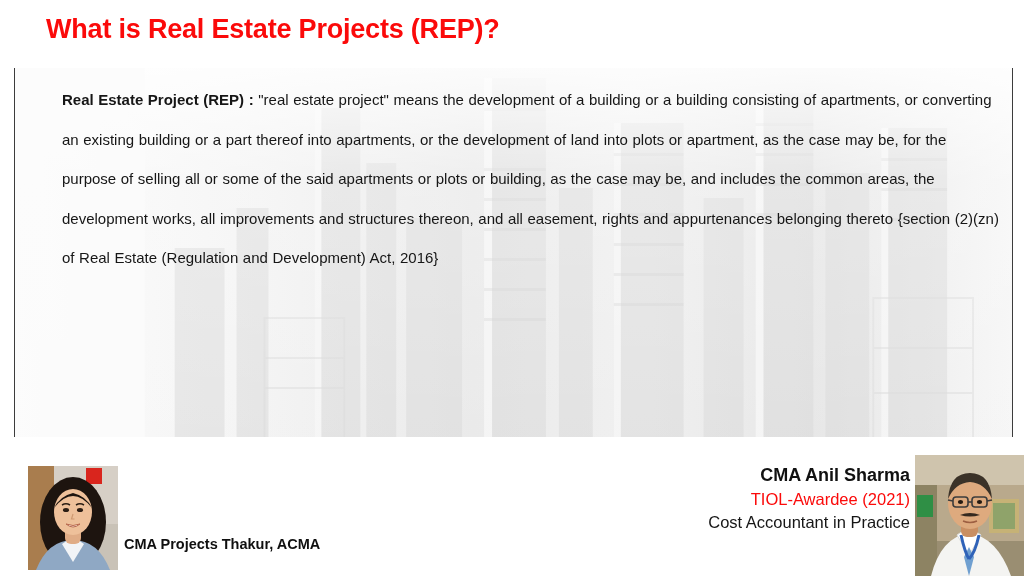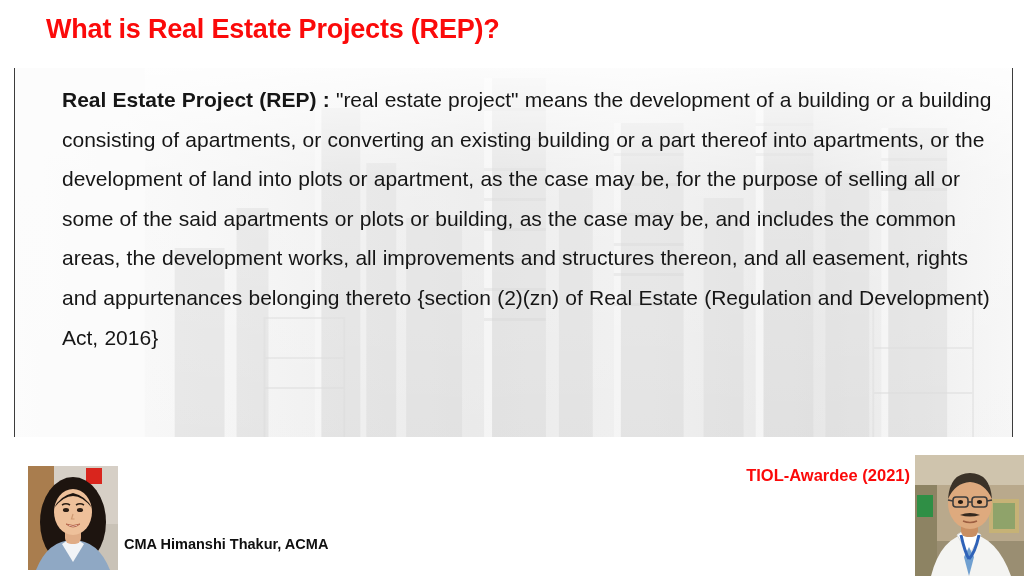--- a/index.html
+++ b/index.html
@@ -49,21 +49,21 @@
     pointer-events: none;
     opacity: 1;
   }
   #watermark svg { display:block; width:100%; height:100%; }
 
   #definition-text {
     position: absolute;
     left: 47px;
     top: 12px;
     width: 940px;
-    font-size: 21px;
+    font-size: 15px;
     line-height: 39.6px;
     color: #161616;
     text-align: left;
     word-spacing: 0.4px;
   }
   #definition-text .lead {
     font-weight: bold;
   }
 
   
@@ -96,21 +96,21 @@
     line-height: 23.5px;
   }
   #credit-right-block .cr-name {
     font-size: 18px;
     font-weight: bold;
     color: #111111;
     white-space: nowrap;
   }
   #credit-right-block .cr-award {
     font-size: 16.5px;
-    font-weight: bold;
+    font-weight: normal;
     color: #FB0A0A;
     white-space: nowrap;
   }
   #credit-right-block .cr-line {
     font-size: 16.5px;
     color: #161616;
     white-space: nowrap;
   }
 
   #credit-right-photo {
@@ -236,24 +236,26 @@
     <ellipse cx="38" cy="44" rx="3.1" ry="2.1" fill="#2b1d14"></ellipse>
     <ellipse cx="52" cy="44" rx="3.1" ry="2.1" fill="#2b1d14"></ellipse>
 
     <path d="M34 39 Q38 36.5 42 39" stroke="#2b1d14" stroke-width="1.5" fill="none"></path>
     <path d="M48 39 Q52 36.5 56 39" stroke="#2b1d14" stroke-width="1.5" fill="none"></path>
 
     <path d="M45 48 L43.5 53 L46.5 53" stroke="#cf9a72" stroke-width="1.2" fill="none"></path>
     <path d="M38 58 Q45 64 52 58 Q45 61 38 58 Z" fill="#ffffff" stroke="#b9694f" stroke-width="1"></path>
   </svg>
 </div>
-<div id="credit-left-name">CMA Himanshi Thakur,  ACMA</div>
+<div id="credit-left-name">CMA Projects Thakur,  ACMA</div>
 
 <div id="credit-right-block">
+  <div class="cr-name">CMA Anil Sharma</div>
   <div class="cr-award">TIOL-Awardee (2021)</div>
+  <div class="cr-line">Cost Accountant in Practice</div>
 </div>
 
 <div id="credit-right-photo">
   <svg viewBox="0 0 109 121" preserveAspectRatio="xMidYMid slice" xmlns="http://www.w3.org/2000/svg">
     <rect x="0" y="0" width="109" height="121" fill="#b9a98c"></rect>
     <rect x="0" y="0" width="109" height="30" fill="#cfc4ad"></rect>
     <rect x="0" y="30" width="22" height="91" fill="#8d8363"></rect>
     <rect x="2" y="40" width="16" height="22" fill="#2f8f45"></rect>
     <rect x="74" y="44" width="30" height="34" fill="#c6b276"></rect>
     <rect x="78" y="48" width="22" height="26" fill="#8fa36a"></rect>

